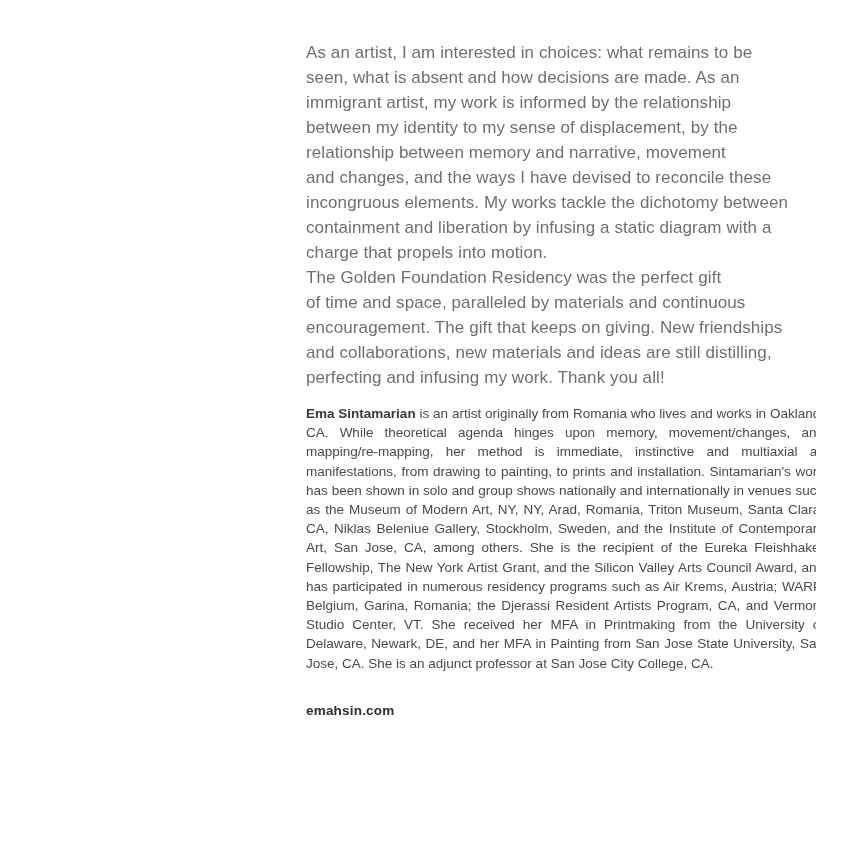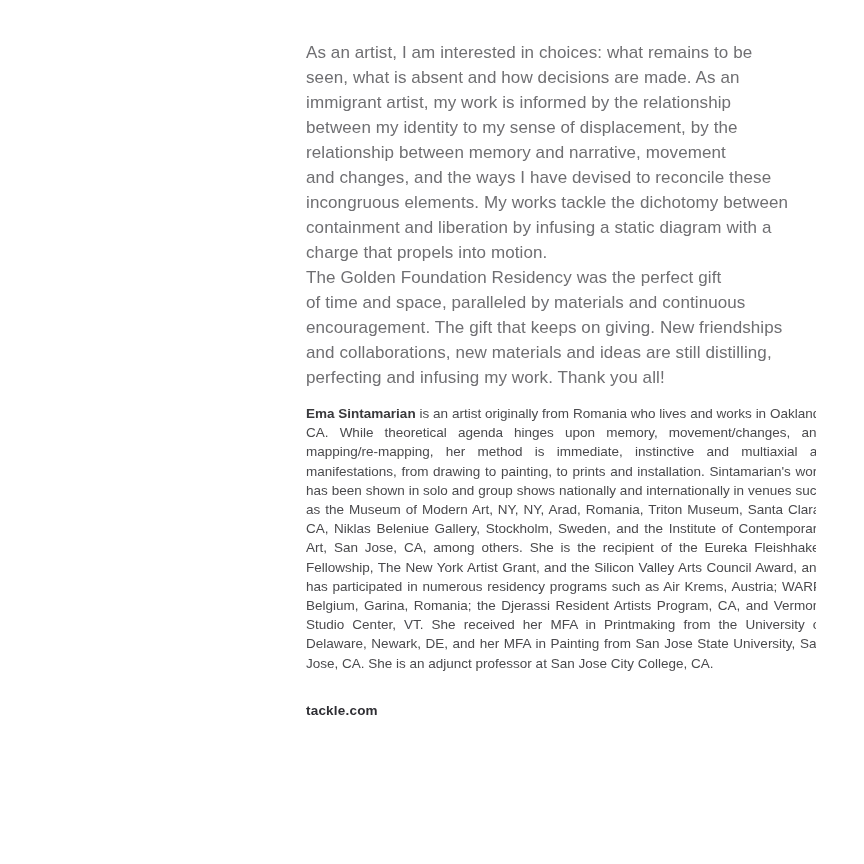--- a/index.html
+++ b/index.html
@@ -65,16 +65,16 @@
 containment and liberation by infusing a static diagram with a
 charge that propels into motion.
 The Golden Foundation Residency was the perfect gift
 of time and space, paralleled by materials and continuous
 encouragement. The gift that keeps on giving. New friendships
 and collaborations, new materials and ideas are still distilling,
 perfecting and infusing my work. Thank you all!</p>
 
     <p class="artist-bio"><span class="artist-name">Ema Sintamarian</span><span> is an artist originally from Romania who lives and works in Oakland, CA. While theoretical agenda hinges upon memory, movement/changes, and mapping/re-mapping, her method is immediate, instinctive and multiaxial as manifestations, from drawing to painting, to prints and installation. Sintamarian's work has been shown in solo and group shows nationally and internationally in venues such as the Museum of Modern Art, NY, NY, Arad, Romania, Triton Museum, Santa Clara, CA, Niklas Beleniue Gallery, Stockholm, Sweden, and the Institute of Contemporary Art, San Jose, CA, among others. She is the recipient of the Eureka Fleishhaker Fellowship, The New York Artist Grant, and the Silicon Valley Arts Council Award, and has participated in numerous residency programs such as Air Krems, Austria; WARP, Belgium, Garina, Romania; the Djerassi Resident Artists Program, CA, and Vermont Studio Center, VT. She received her MFA in Printmaking from the University of Delaware, Newark, DE, and her MFA in Painting from San Jose State University, San Jose, CA. She is an adjunct professor at San Jose City College, CA.</span></p>
 
-    <div class="website-line">tackle.com</div>
+    <div class="website-line">emahsin.com</div>
 
   </div>
 </div>
 
 </body></html>

